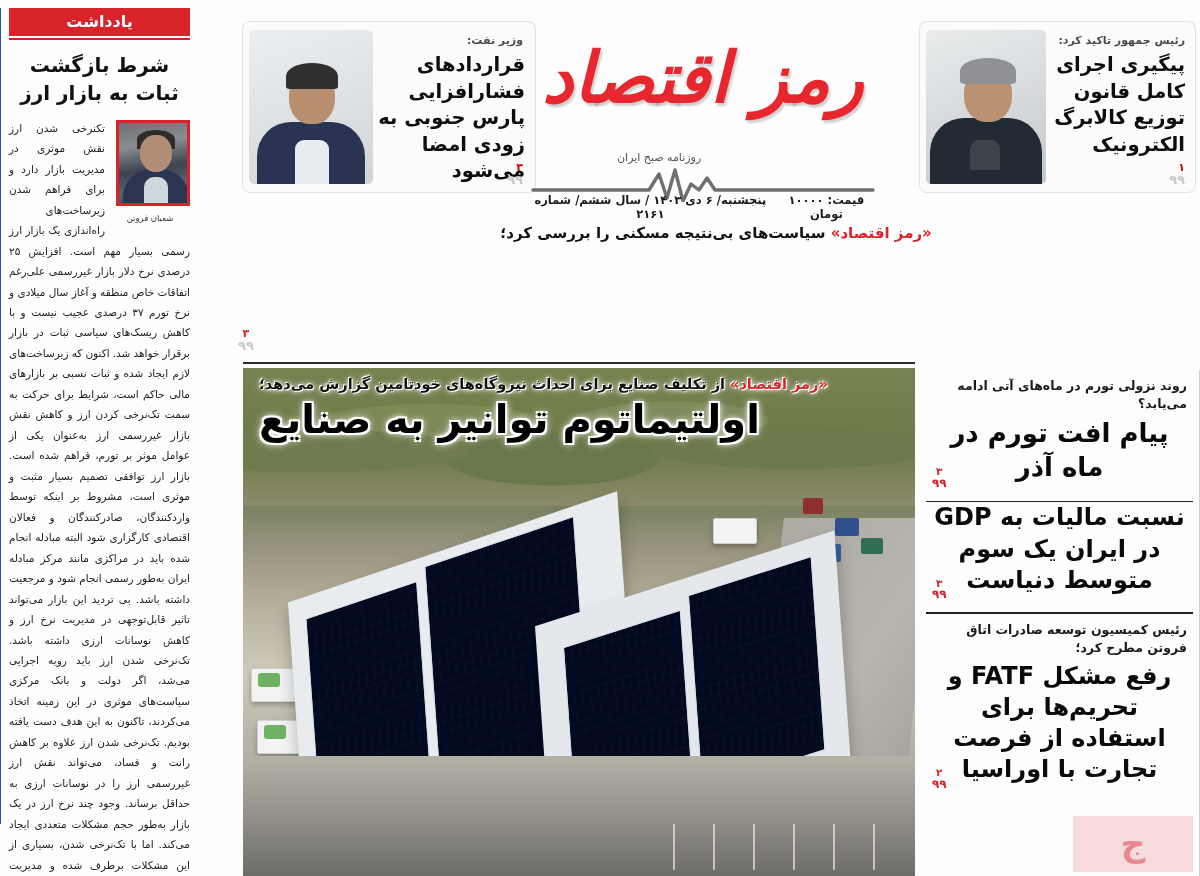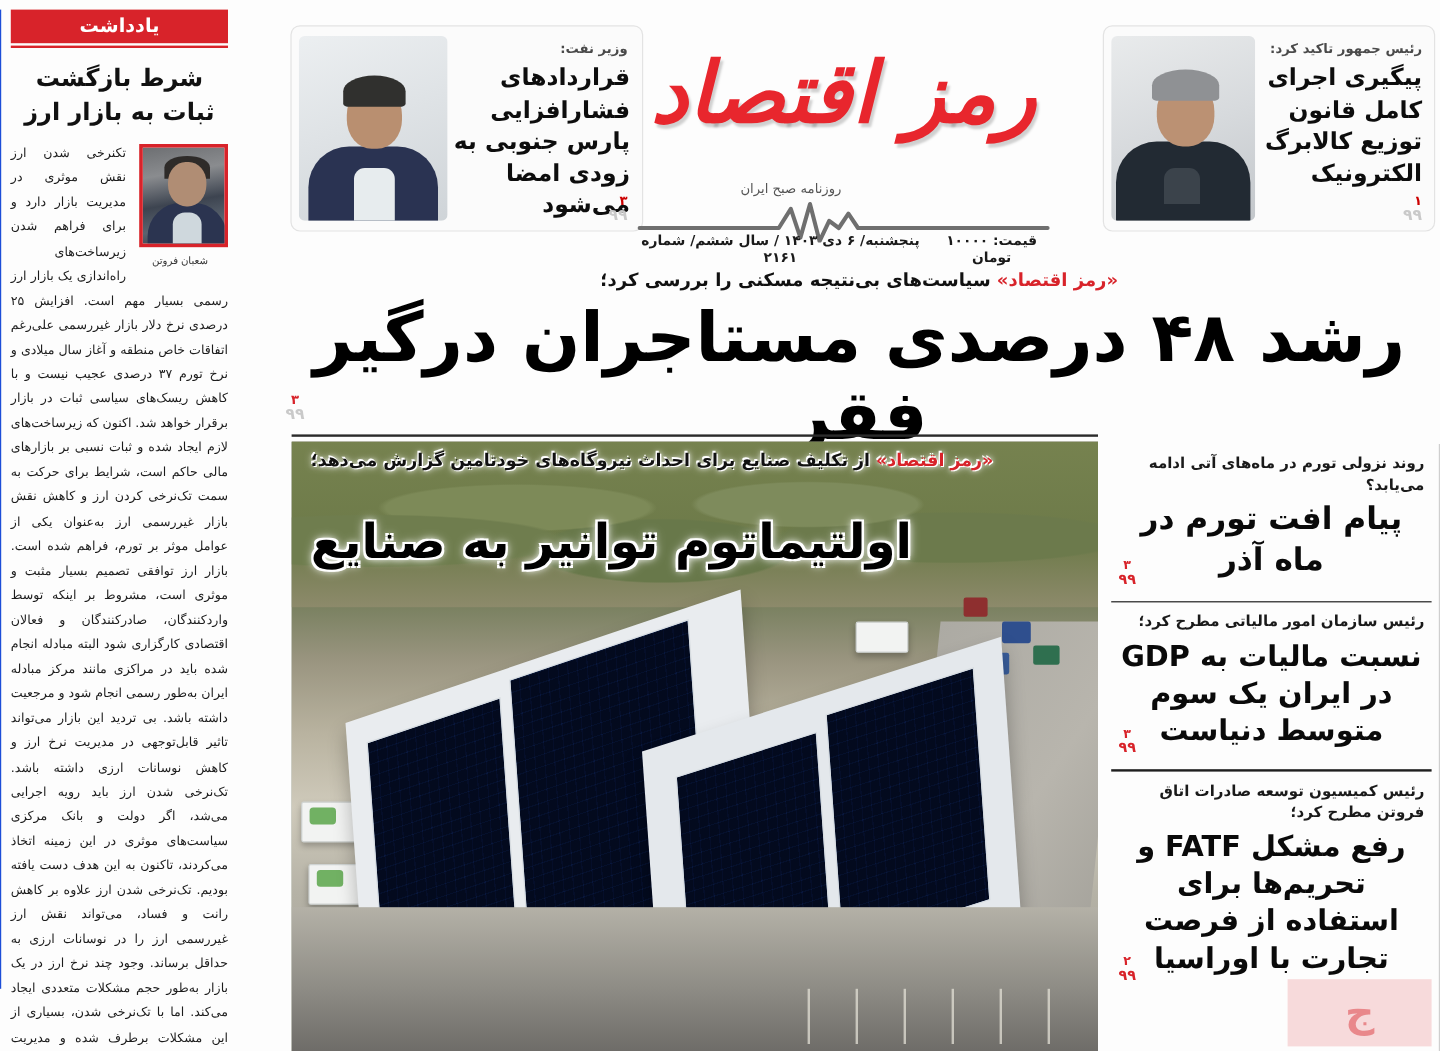--- a/index.html
+++ b/index.html
@@ -309,21 +309,20 @@
     font-size: 14.5px; font-weight: bold; color: #111;
     text-shadow: 0 0 4px #fff, 0 0 7px #fff, 1px 1px 0 #fff, -1px -1px 0 #fff;
     padding-bottom: 4px;
   }
   .ov-kicker .brand { color:#d8232a; }
   .ov-title {
     font-size: 40px; font-weight: bold; color:#000;
     letter-spacing: -0.5px;
     text-shadow: 0 0 6px #fff, 0 0 10px #fff, 2px 2px 0 #fff, -2px -2px 0 #fff, 2px -2px 0 #fff, -2px 2px 0 #fff;
     line-height: 1.16;
-    margin-top: 33px;
   }
 
   
   .side-col {
     position: absolute;
     left: 920px; top: 370px;
     width: 280px; height: 506px;
     padding-left: 4px;
     border-right: 1px solid #cfcfcf;
   }
@@ -420,21 +419,20 @@
     <div class="t-page">
       <span class="num">۱</span>
       <span class="qq">۹۹</span>
     </div>
   </div>
 
   <div class="lead">
     <div class="lead-kicker">
       <span class="brand">«رمز اقتصاد»</span><span> سیاست‌های بی‌نتیجه مسکنی را بررسی کرد؛</span>
     </div>
-    <div class="lead-title">رشد ۴۸ درصدی مستاجران درگیر فقر</div>
     <div class="lead-page">
       <span>۳</span>
       <span class="qq">۹۹</span>
     </div>
   </div>
   <div class="lead-rule"></div>
 
   <div class="photo-block">
     <div class="ph-ground"></div>
     <div class="ph-trees"></div>
@@ -487,21 +485,20 @@
       <div class="side-kicker">روند نزولی تورم در ماه‌های آتی ادامه می‌یابد؟</div>
       <div class="side-title">پیام افت تورم در ماه آذر</div>
       <div class="side-page">
         <span>۳</span>
         <span class="qq">۹۹</span>
       </div>
     </div>
     <div class="side-rule"></div>
 
     <div class="side-item">
-      <div class="side-kicker">رئیس سازمان امور مالیاتی مطرح کرد؛</div>
       <div class="side-title sm">نسبت مالیات به GDP در ایران یک سوم متوسط دنیاست</div>
       <div class="side-page">
         <span>۳</span>
         <span class="qq">۹۹</span>
       </div>
     </div>
     <div class="side-rule"></div>
 
     <div class="side-item">
       <div class="side-kicker">رئیس کمیسیون توسعه صادرات اتاق فروتن مطرح کرد؛</div>

